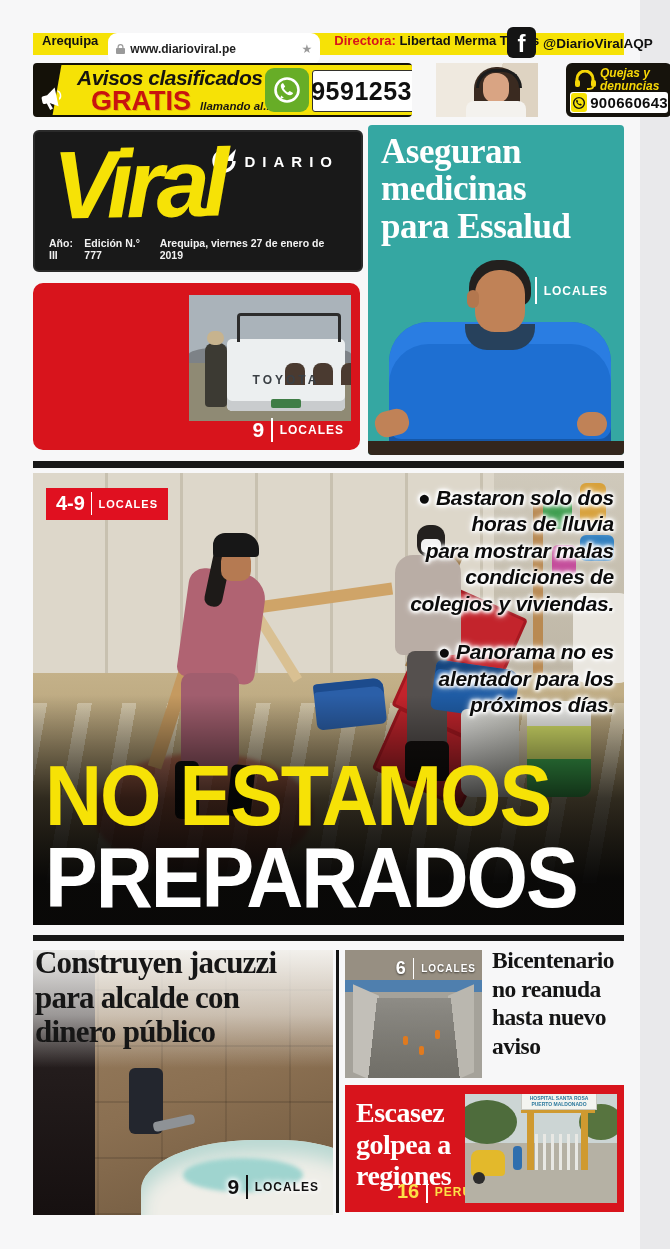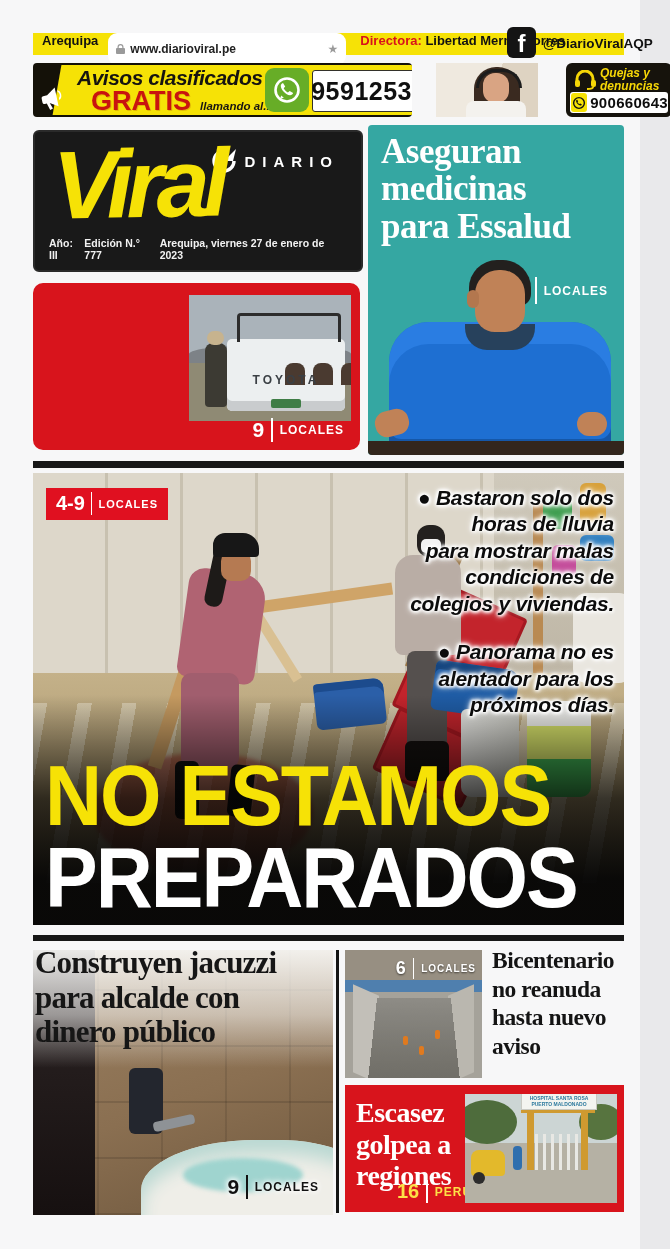--- a/index.html
+++ b/index.html
@@ -5,21 +5,21 @@
   html,body{margin:0;padding:0;}
   body{font-family:"Liberation Sans",sans-serif;background:#f7f7f8;}
   .page{position:relative;width:670px;height:1249px;background:#f7f7f8;overflow:hidden;}
   .abs{position:absolute;}
   .serif{font-family:"Liberation Serif",serif;}
   .prelines{white-space:pre-line;}
 
   
   .topbar{left:33px;top:33px;width:591px;height:22px;background:#f6e206;display:flex;align-items:flex-start;}
   .city{font-size:13px;font-weight:bold;color:#111;margin-left:9px;}
-  .urlpill{margin-left:10px;width:238px;height:17px;background:#fff;border-radius:9px;display:flex;align-items:center;padding:16px 8px;box-sizing:border-box;}
+  .urlpill{margin-left:10px;width:212px;height:17px;background:#fff;border-radius:9px;display:flex;align-items:center;padding:16px 8px;box-sizing:border-box;}
   .urltxt{font-size:12px;font-weight:bold;color:#222;margin-left:5px;flex:1;}
   .star{color:#9a9a9a;font-size:12px;line-height:1;}
   .director{font-size:13px;font-weight:bold;color:#111;margin-left:14px;}
   .director .dlabel{color:#d8131b;}
   .fb{position:absolute;left:474px;top:-6px;width:29px;height:31px;background:#141414;border-radius:6px;color:#fff;text-align:center;font-weight:bold;font-size:24px;line-height:33px;}
   .handle{position:absolute;left:510px;top:3px;font-size:13.5px;font-weight:bold;color:#111;}
 
   
   .banner{left:33px;top:63px;width:591px;height:54px;display:flex;gap:24px;}
   .clas{position:relative;width:379px;height:54px;background:#141108;border-radius:4px;overflow:hidden;flex:none;}
@@ -263,21 +263,21 @@
       <svg class="icon-svg" width="26" height="26" viewBox="0 0 26 26">
           <path fill="none" stroke="#fff" stroke-width="3.4" d="M13 3a10 10 0 1010 10"></path>
           <path fill="#fff" d="M13 13L25 1l-3 12-9 0z"></path>
         </svg>
       <span>DIARIO</span>
     </div>
     <div class="viral">Viral</div>
     <div class="mh-meta">
       <span>Año: III</span>
       <span>Edición N.° 777</span>
-      <span>Arequipa, viernes 27 de enero de 2023</span>
+      <span>Arequipa, viernes 27 de enero de 2019</span>
     </div>
   </div>
 
   <div class="abs essalud">
     <div class="ess-h serif prelines">Aseguran
 medicinas
 para Essalud</div>
     <div class="ess-badge badge">
       <span class="pg">5</span>
         <span class="bar"></span>

